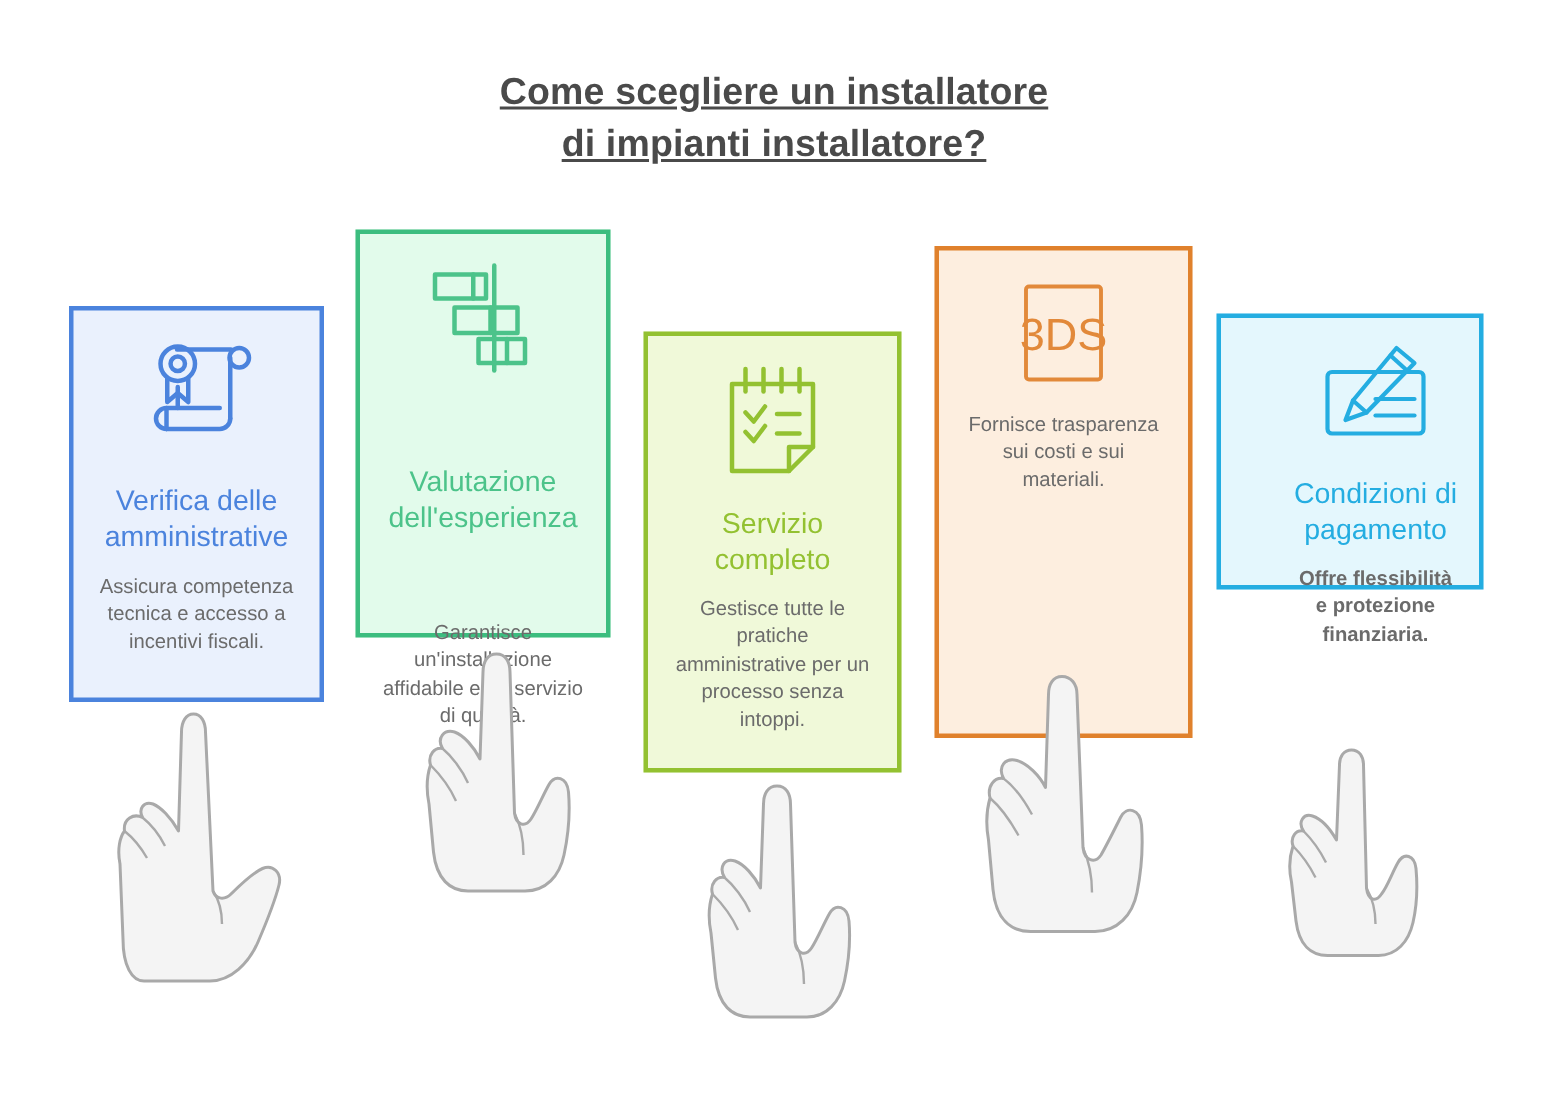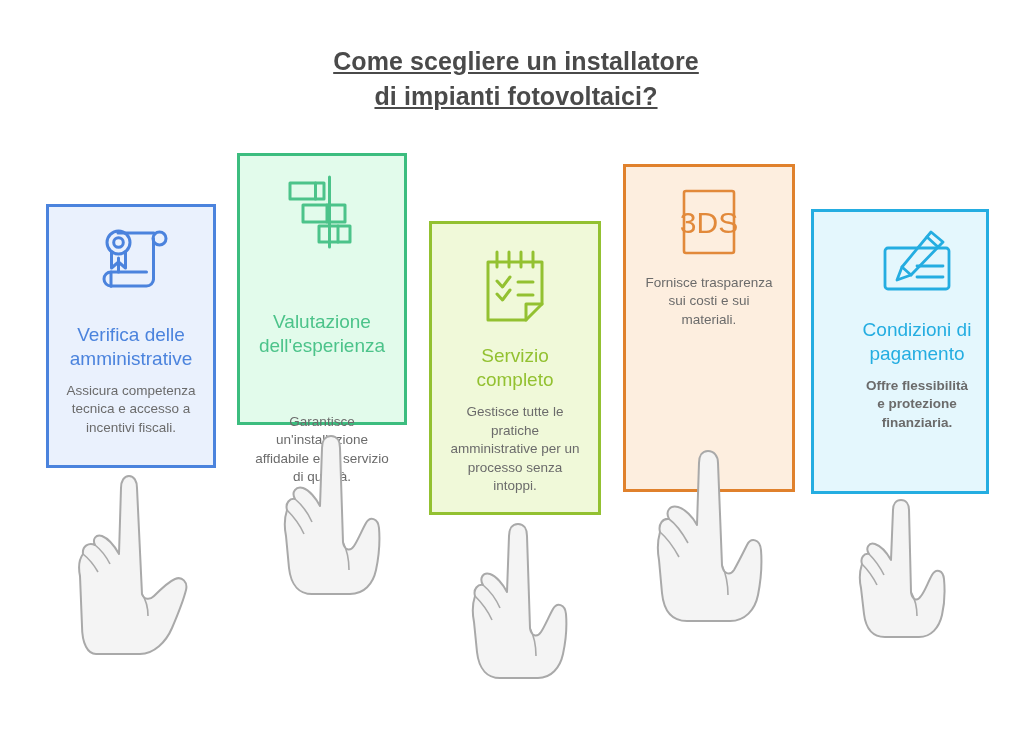--- a/index.html
+++ b/index.html
@@ -67,41 +67,41 @@
     color: #6b6b6b;
     margin-top: 11px;
     padding: 0 4px;
   }
 
   
   #card-1 { left: 46px;  top: 204px; width: 170px; height: 264px; }
   #card-2 { left: 237px; top: 153px; width: 170px; height: 272px; gap: 44px; }
   #card-3 { left: 429px; top: 221px; width: 172px; height: 294px; }
   #card-4 { left: 623px; top: 164px; width: 172px; height: 328px; }
-  #card-5 { left: 811px; top: 209px; width: 178px; height: 285px; padding-left: 44px; }
+  #card-5 { left: 811px; top: 209px; width: 178px; height: 184px; padding-left: 44px; }
 
   
   .hand {
     position: absolute;
     pointer-events: none;
   }
   #hand-1 { left: 62px;  top: 466px; width: 130px; height: 195px; }
   #hand-2 { left: 278px; top: 428px; width: 110px; height: 170px; }
   #hand-3 { left: 468px; top: 516px; width: 105px; height: 165px; }
   #hand-4 { left: 650px; top: 443px; width: 120px; height: 180px; }
   #hand-5 { left: 855px; top: 492px; width: 95px; height: 146px; }
 </style>
 </head>
 <body style="background: rgb(255, 255, 255);">
 
 <div id="stage">
 
   <div id="title" style="color: rgb(74, 74, 74); text-decoration: underline;">
     <span class="tline">Come scegliere un installatore</span>
-    <span class="tline">di impianti fotovoltaici?</span>
+    <span class="tline">di impianti installatore?</span>
   </div>
 
   <div class="card" id="card-1" style="border-color: rgb(75, 131, 221); background-color: rgb(234, 241, 253);">
     <div class="card-icon">
       <svg width="86" height="82" viewBox="0 0 86 82">
         <g fill="none" stroke="#4b83dd" stroke-width="3" stroke-linecap="round" stroke-linejoin="round">
           <path d="M30 8 H66"></path>
           <circle cx="71.5" cy="13.5" r="6.5"></circle>
           <path d="M65.5 13.5 V54"></path>
           <path d="M65.5 54 a7 7 0 0 1 -7 7 H23"></path>
@@ -129,21 +129,21 @@
           <path d="M49 31 V48"></path>
           <rect x="41" y="52" width="31" height="16"></rect>
           <path d="M60 52 V68"></path>
         </g>
       </svg>
     </div>
     <div class="card-title" style="color:#4cc38a">Valutazione dell'esperienza</div>
     <div class="card-desc" style="color: rgb(107, 107, 107);">Garantisce un'installazione affidabile e un servizio di qualità.</div>
   </div>
 
-  <div class="card" id="card-3" style="border-color: rgb(147, 193, 49); background-color: rgb(240, 249, 217); justify-content: center;">
+  <div class="card" id="card-3" style="border-color: rgb(147, 193, 49); background-color: rgb(240, 249, 217);">
     <div class="card-icon">
       <svg width="82" height="80" viewBox="0 0 82 80">
         <g fill="none" stroke="#93c131" stroke-width="3" stroke-linecap="round" stroke-linejoin="round">
           <path d="M14 14 H68 V56 L52 72 H14 Z"></path>
           <path d="M52 72 V56 H68"></path>
           <path d="M23 4 V19"></path>
           <path d="M35 4 V19"></path>
           <path d="M47 4 V19"></path>
           <path d="M59 4 V19"></path>
           <path d="M23 33 L28.5 39 L36 29"></path>

